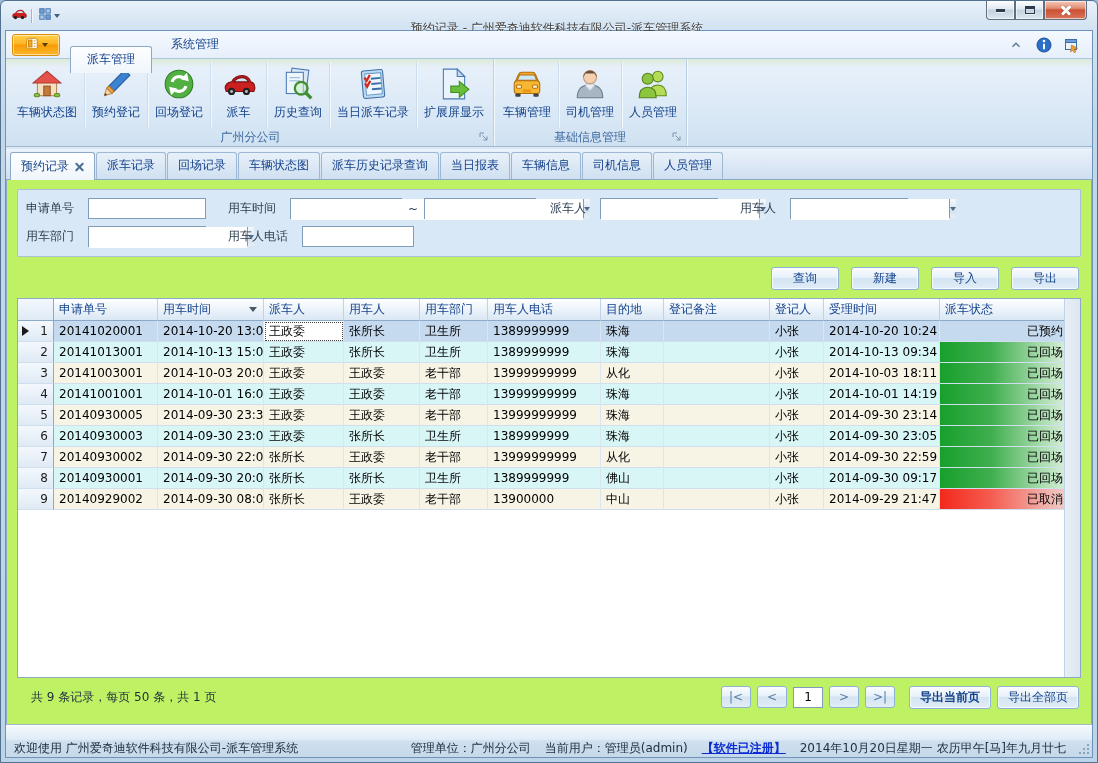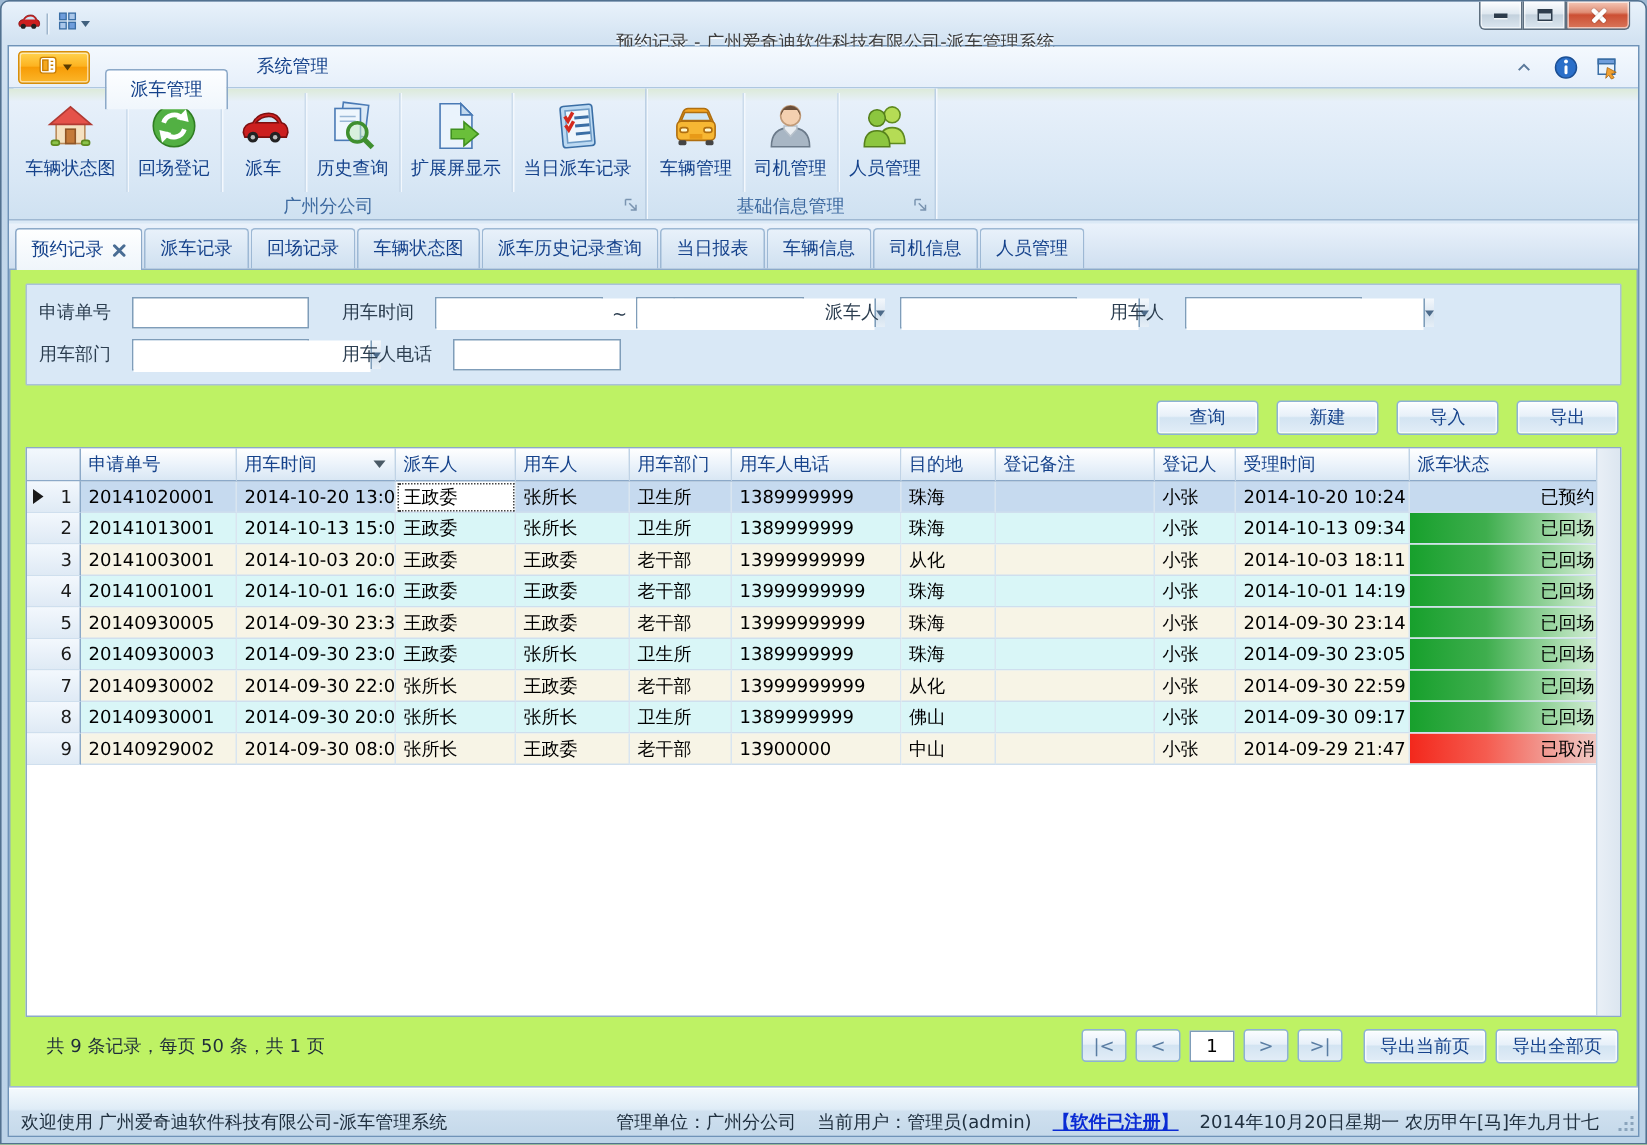--- a/index.html
+++ b/index.html
@@ -174,21 +174,21 @@
   .vscroll { flex:0 0 16px; background:linear-gradient(90deg,#e9eff6,#dce6f0); border-left:1px solid #c0d3e6; }
 
   
   .pager { flex:0 0 26px; margin:6px 2px 14px; display:flex; align-items:center; }
   .pager-summary { padding-left:12px; color:#1f2d3a; }
   .pager-controls { margin-left:auto; display:flex; align-items:center; gap:6px; }
   .pbtn { min-width:30px; height:22px; padding:0 6px; border:1px solid #8db2d5; border-radius:3px;
     background:linear-gradient(180deg,#fbfdff 0,#e7f0f9 45%,#d3e4f2 50%,#e2edf7 100%);
     color:#5a7da3; font:inherit; }
   .pinput { width:30px; height:21px; border:1px solid #7f9db9; text-align:center; font:inherit; background:#fff; }
-  .pexp { margin-left:8px; }
+  .pexp { margin-left:8px;font-weight:bold; }
 
   
   .statusbar {
     flex:0 0 28px; display:flex; align-items:center; gap:14px; padding:15px 10px 0 8px;
     background:linear-gradient(180deg,#f5fafd 0,#dfecf7 45%,#cfe0ef 50%,#c5d9ea 100%);
     border-top:1px solid #9fb8d2; box-shadow:inset 0 1px 0 #fff; position:relative;
   }
   .sb-text { color:#20303f; white-space:nowrap; }
   .sb-right { margin-left:auto; display:flex; align-items:center; gap:14px; padding-right:16px; }
   .sb-link { color:#0a2bd4; font-weight:bold; text-decoration:underline; white-space:nowrap; cursor:pointer; }
@@ -289,20 +289,31 @@
                   <rect x="7" y="13" width="18" height="14" fill="#f5e1c0" stroke="#b98a5a"></rect>
                   <polygon points="3,15 16,4 29,15" fill="#e5524a" stroke="#b03a33"></polygon>
                   <rect x="13" y="18" width="6" height="9" fill="#c47a3a" stroke="#8f5526"></rect>
                   <rect x="4" y="25" width="5" height="3" rx="1.5" fill="#8bc34a" stroke="#5f8a1f"></rect>
                   <rect x="23" y="25" width="5" height="3" rx="1.5" fill="#8bc34a" stroke="#5f8a1f"></rect>
                 </svg></span>
               <span class="rlabel">车辆状态图</span>
             </div>
             <div class="rbtn">
               <span class="ric"><svg viewBox="0 0 32 32">
+                  <g transform="rotate(45 16 16)">
+                    <rect x="12.5" y="1" width="7" height="21" fill="#3b82d0" stroke="#245a9e"></rect>
+                    <rect x="12.5" y="22" width="7" height="3" fill="#f2a13c" stroke="#c07a18"></rect>
+                    <polygon points="12.5,25 19.5,25 16,31.5" fill="#f8d29a" stroke="#b98a5a"></polygon>
+                    <polygon points="14.8,29.2 17.2,29.2 16,31.5" fill="#333"></polygon>
+                  </g>
+                </svg></span>
+              <span class="rlabel">预约登记</span>
+            </div>
+            <div class="rbtn">
+              <span class="ric"><svg viewBox="0 0 32 32">
                   <circle cx="16" cy="16" r="13" fill="#52b043" stroke="#2f7d22"></circle>
                   <path d="M9.5 14a7 7 0 0 1 12-2.5" fill="none" stroke="#fff" stroke-width="3"></path>
                   <polygon points="23.5,5.5 25.2,13.5 17.6,11.6" fill="#fff"></polygon>
                   <path d="M22.5 18a7 7 0 0 1-12 2.5" fill="none" stroke="#fff" stroke-width="3"></path>
                   <polygon points="8.5,26.5 6.8,18.5 14.4,20.4" fill="#fff"></polygon>
                 </svg></span>
               <span class="rlabel">回场登记</span>
             </div>
             <div class="rbtn">
               <span class="ric"><svg viewBox="0 0 32 32">
@@ -318,40 +329,40 @@
             <div class="rbtn">
               <span class="ric"><svg viewBox="0 0 32 32">
                   <rect x="9" y="2" width="16" height="20" fill="#dbe9f7" stroke="#4a7ab5" transform="rotate(7 17 12)"></rect>
                   <rect x="5" y="5" width="16" height="20" fill="#eef6fd" stroke="#4a7ab5"></rect>
                   <line x1="8" y1="10" x2="18" y2="10" stroke="#9ab8d6"></line>
                   <line x1="8" y1="13" x2="18" y2="13" stroke="#9ab8d6"></line>
                   <circle cx="19" cy="20" r="6" fill="rgba(200,235,195,.55)" stroke="#3f8f2f" stroke-width="2.2"></circle>
                   <line x1="23.5" y1="24.5" x2="28.5" y2="29.5" stroke="#3f8f2f" stroke-width="3.2"></line>
                 </svg></span>
               <span class="rlabel">历史查询</span>
-            </div>
-            <div class="rbtn">
-              <span class="ric"><svg viewBox="0 0 32 32">
-                  <path d="M6 2h13l7 7v21H6z" fill="#eaf3fc" stroke="#4a7ab5"></path>
-                  <path d="M19 2l7 7h-7z" fill="#c3d9ee" stroke="#4a7ab5"></path>
-                  <path d="M13 18h8v-4.5l9 7.5-9 7.5V24h-8z" fill="#6abf3a" stroke="#3f8f1f"></path>
-                </svg></span>
-              <span class="rlabel">扩展屏显示</span>
             </div>
             <div class="rbtn">
               <span class="ric"><svg viewBox="0 0 32 32">
                   <rect x="6" y="3" width="20" height="26" rx="2" fill="#bcd9f2" stroke="#3a6ea5" transform="rotate(-5 16 16)"></rect>
                   <rect x="9" y="6" width="15" height="20" fill="#eef6fd" stroke="#6f9cc6" transform="rotate(-5 16 16)"></rect>
                   <line x1="14" y1="11" x2="23" y2="10.2" stroke="#3a6ea5" stroke-width="1.8"></line>
                   <line x1="14.5" y1="16" x2="23.5" y2="15.2" stroke="#3a6ea5" stroke-width="1.8"></line>
                   <line x1="15" y1="21" x2="24" y2="20.2" stroke="#3a6ea5" stroke-width="1.8"></line>
                   <polyline points="8,10 10,13 13,7.5" fill="none" stroke="#d42a1e" stroke-width="2.2"></polyline>
                   <polyline points="8.5,15.5 10.5,18.5 13.5,13" fill="none" stroke="#d42a1e" stroke-width="2.2"></polyline>
                 </svg></span>
               <span class="rlabel">当日派车记录</span>
+            </div>
+            <div class="rbtn">
+              <span class="ric"><svg viewBox="0 0 32 32">
+                  <path d="M6 2h13l7 7v21H6z" fill="#eaf3fc" stroke="#4a7ab5"></path>
+                  <path d="M19 2l7 7h-7z" fill="#c3d9ee" stroke="#4a7ab5"></path>
+                  <path d="M13 18h8v-4.5l9 7.5-9 7.5V24h-8z" fill="#6abf3a" stroke="#3f8f1f"></path>
+                </svg></span>
+              <span class="rlabel">扩展屏显示</span>
             </div>
           </div>
           <div class="gfoot">
             <span class="glabel">广州分公司</span>
             <span class="launcher"><svg viewBox="0 0 12 12" width="12" height="12">
                 <path d="M2 2h4M2 2v4" stroke="#7a94b0" fill="none"></path>
                 <path d="M4.5 4.5L9 9M9 5.5V9H5.5" stroke="#7a94b0" fill="none"></path>
               </svg></span>
           </div>
         </div>

